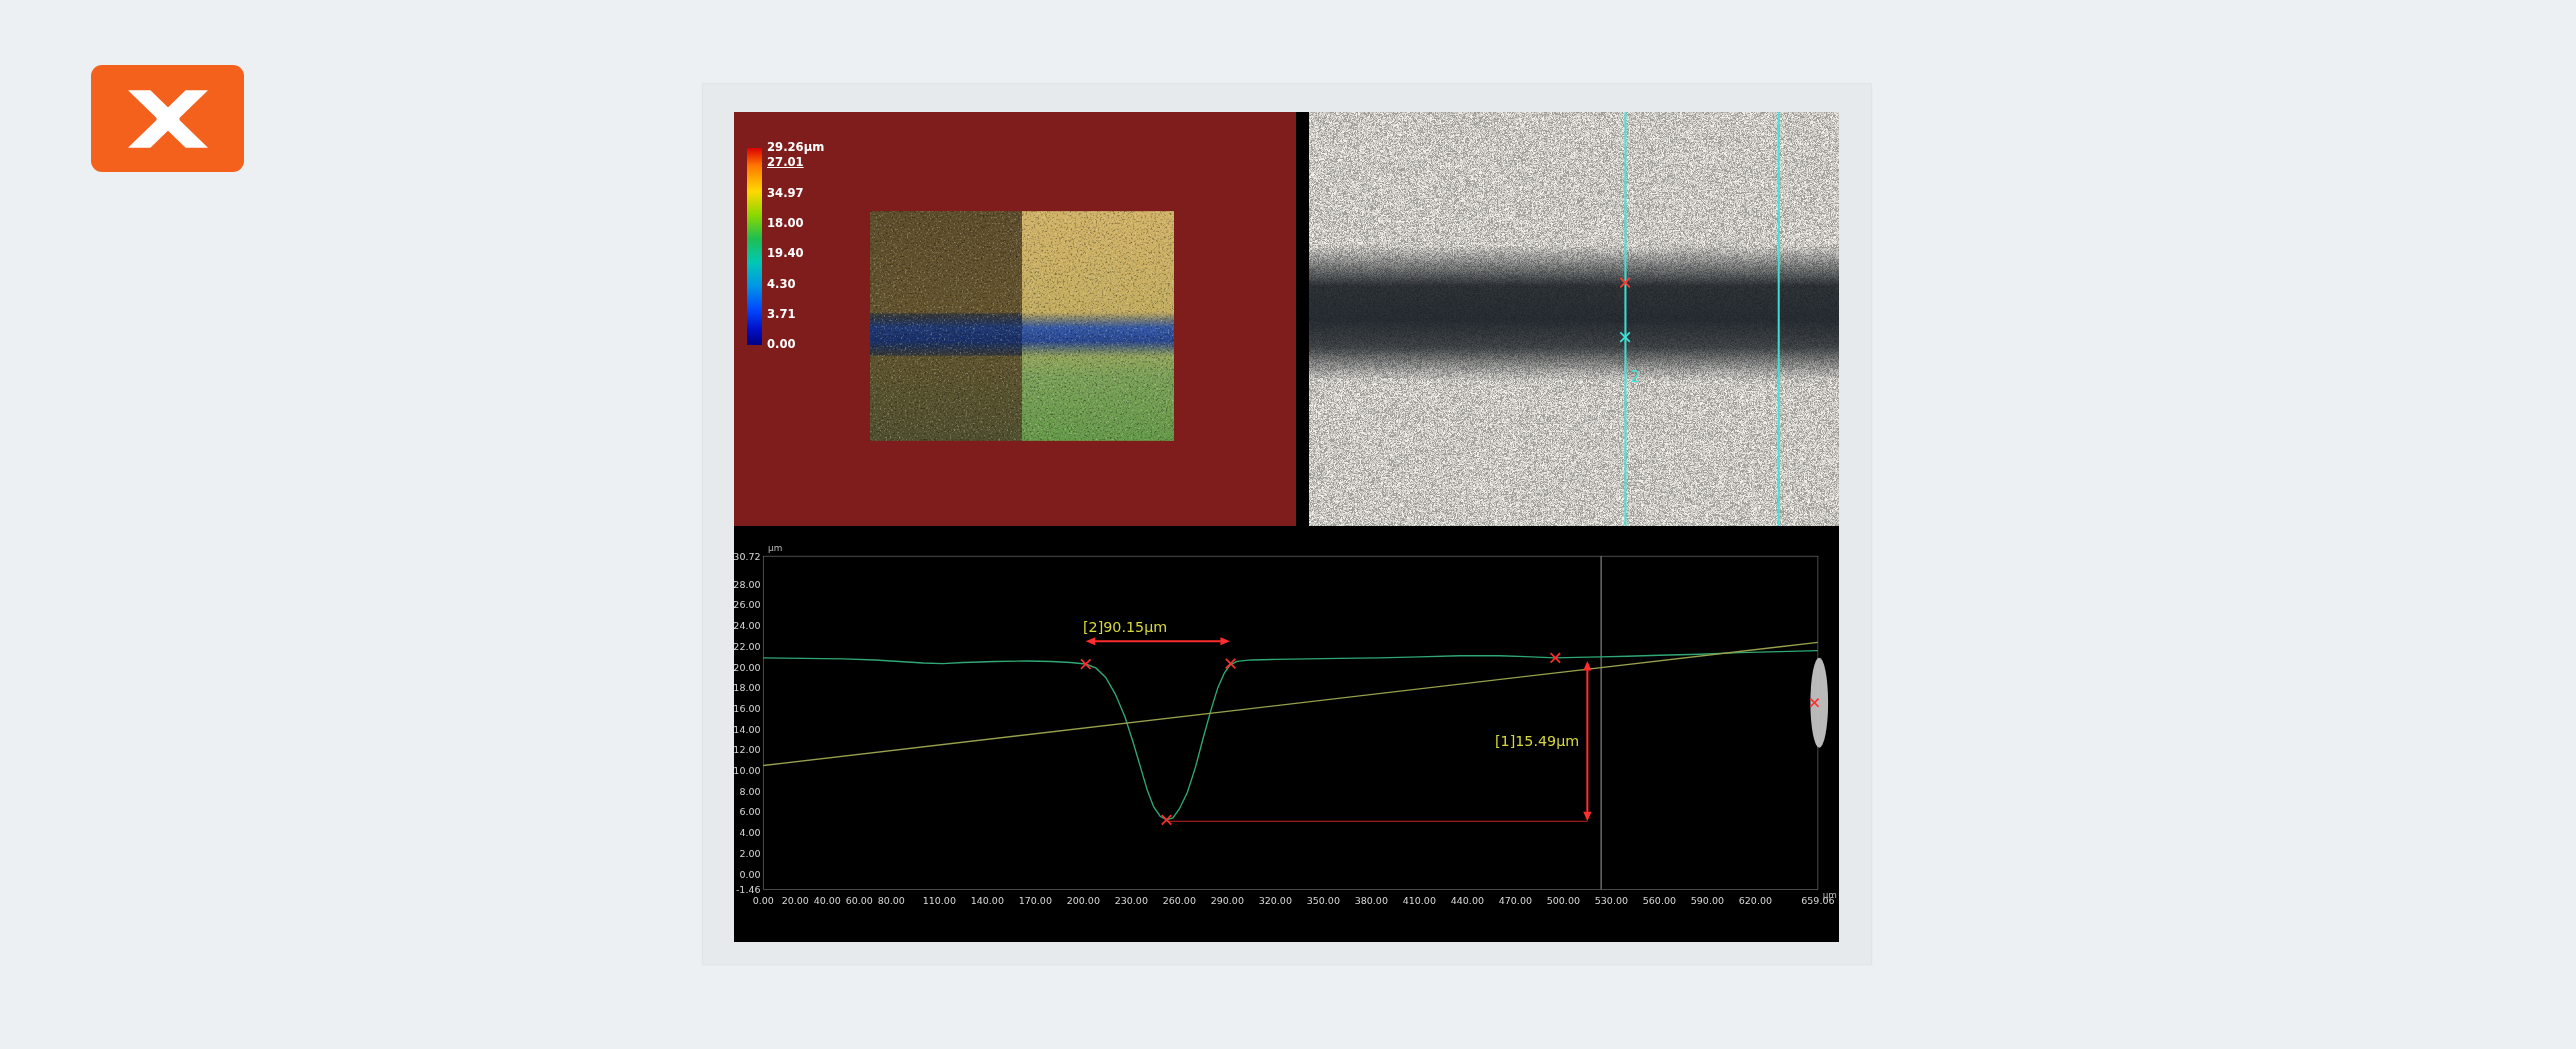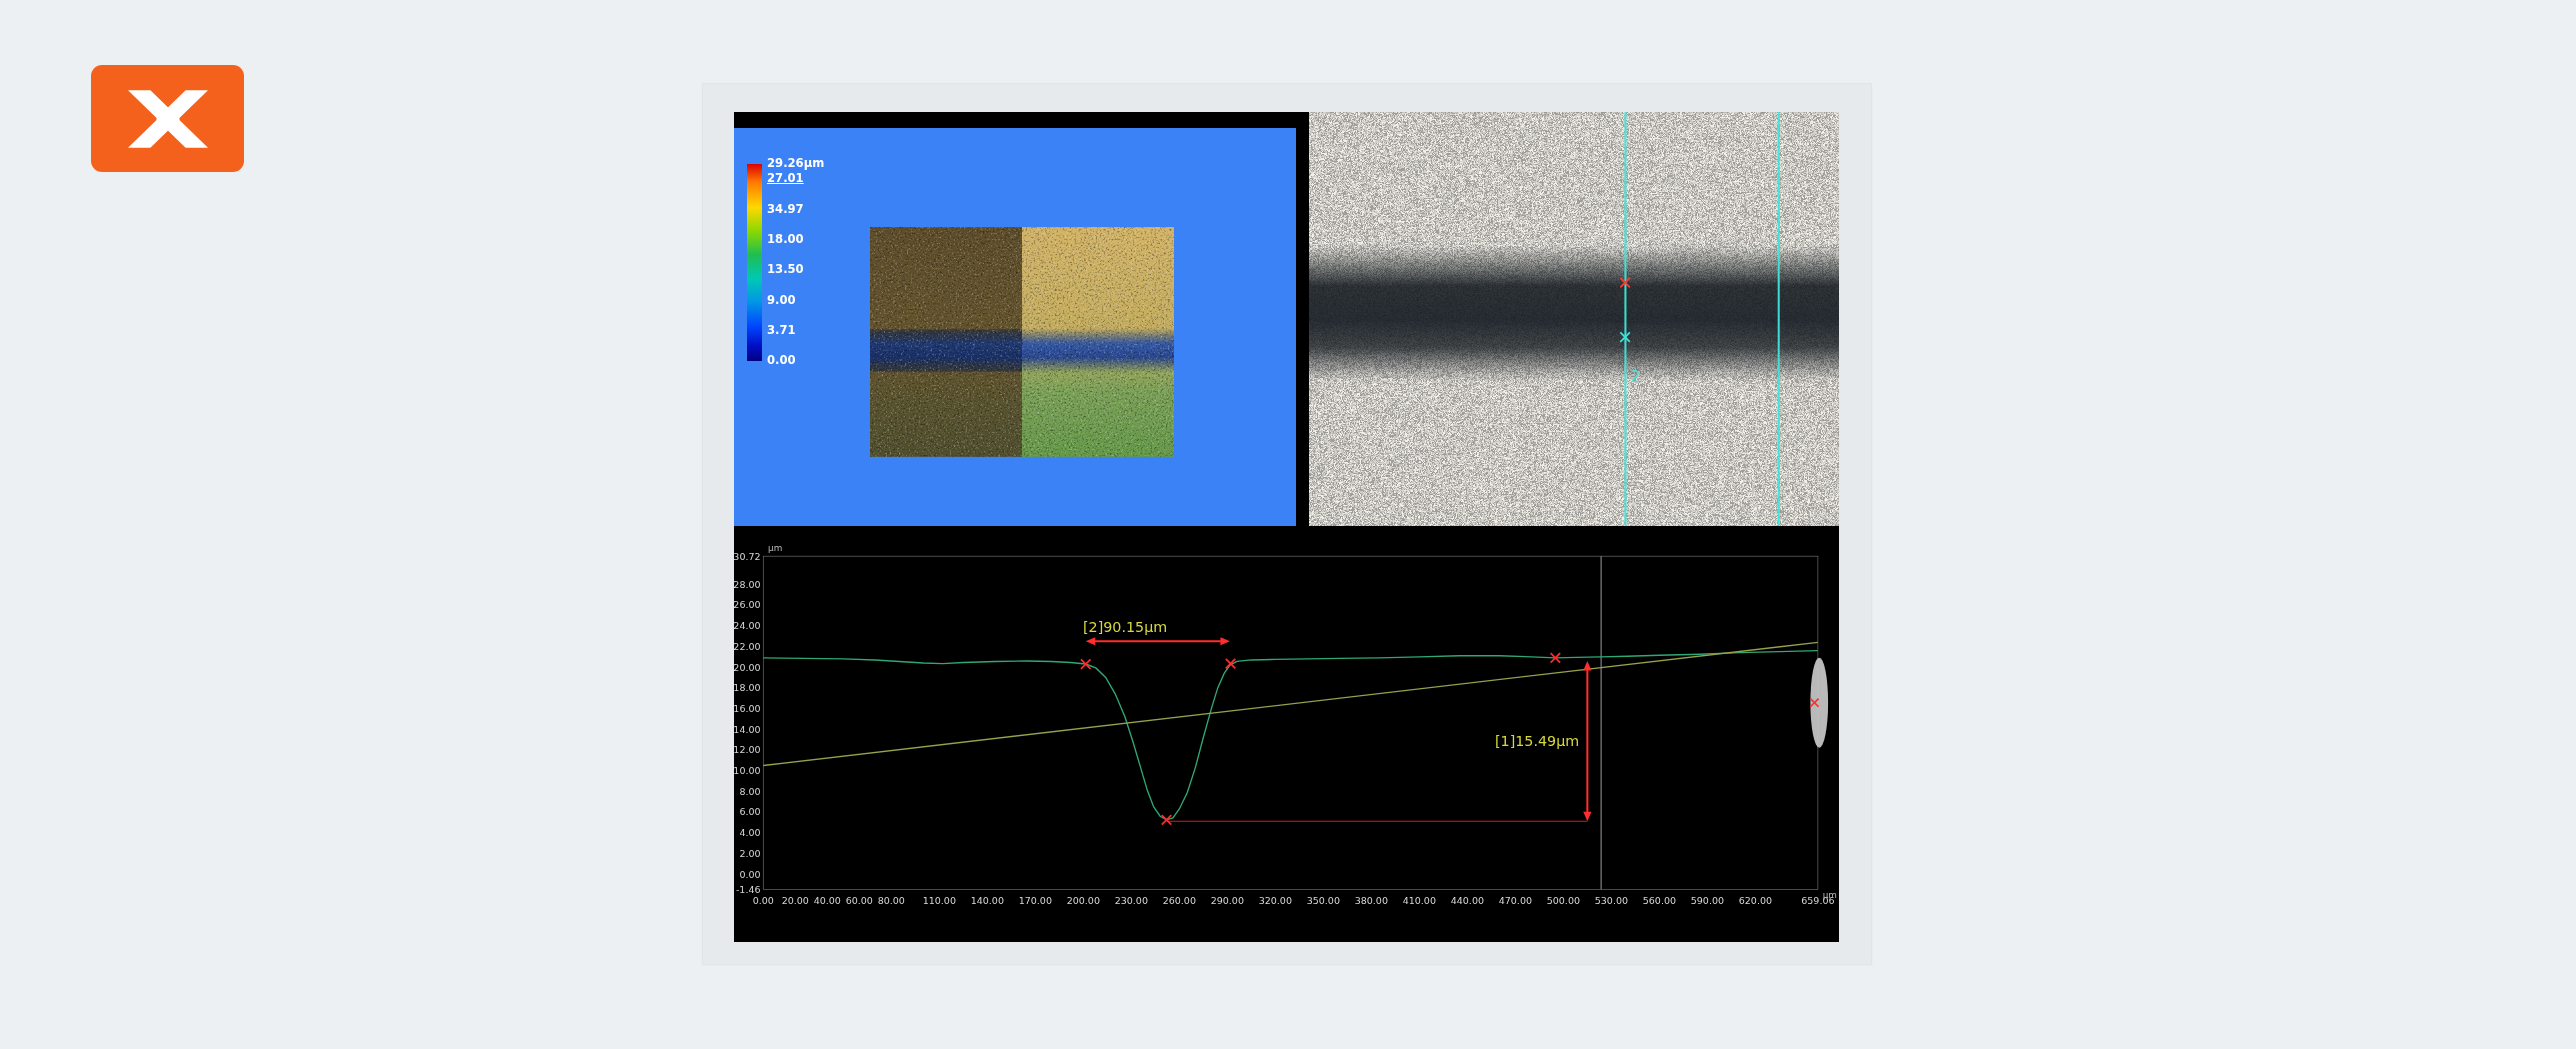--- a/index.html
+++ b/index.html
@@ -3,21 +3,21 @@
 <meta charset="utf-8">
 <style>
   html,body{margin:0;padding:0}
   body{width:2576px;height:1049px;position:relative;background:#edf0f2;
        font-family:"DejaVu Sans","Liberation Sans",sans-serif;overflow:hidden}
   .logo{position:absolute;left:91px;top:65px;width:153px;height:107px;border-radius:11px;
         display:flex;align-items:center;justify-content:center;cursor:pointer}
   .card{position:absolute;left:703px;top:84px;width:1168px;height:880px;background:#e6eaed;
         box-shadow:0 0 0 0.7px #dde2e5, 0 1.4px 4.1px rgba(0,0,0,.05)}
   .app{position:absolute;left:31px;top:28px;width:1105px;height:829px;background:#000}
-  .hm-panel{position:absolute;left:0;top:16px;width:562px;height:414px;background:#3b82f6}
+  .hm-panel{position:absolute;left:0;top:0;width:562px;height:414px;background:#7f1d1d}
   .colorbar{position:absolute;left:13px;top:36px;width:15px;height:197px}
   .cb-label{position:absolute;color:#ffffff;font-size:11.6px;font-weight:700;white-space:nowrap;line-height:13.6px}
   .hm-img{position:absolute;left:136px;top:99px}
   .micro-panel{position:absolute;left:575px;top:0;width:530px;height:414px;background:#000}
   .chart-panel{position:absolute;left:0;top:414px;width:1105px;height:416px;background:#000}
   svg{display:block;font-family:inherit}
 </style>
 </head>
 <body style="background: rgb(237, 240, 242);">
 
@@ -33,22 +33,22 @@
   <div class="card">
     <div class="app">
 
       <div class="hm-panel">
         <div class="colorbar" style="background: linear-gradient(rgb(220, 0, 0) 0%, rgb(255, 120, 0) 9%, rgb(255, 216, 0) 22%, rgb(140, 216, 0) 34%, rgb(31, 190, 80) 46%, rgb(0, 200, 180) 58%, rgb(0, 150, 230) 70%, rgb(0, 72, 255) 82%, rgb(0, 16, 200) 92%, rgb(0, 0, 130) 100%);"></div>
         <div>
             <div class="cb-label" style="left: 33px; top: 29px;">29.26µm</div>
             <div class="cb-label" style="left: 33px; top: 44px; text-decoration: underline;">27.01</div>
             <div class="cb-label" style="left: 33px; top: 75px;">34.97</div>
             <div class="cb-label" style="left: 33px; top: 105px;">18.00</div>
-            <div class="cb-label" style="left: 33px; top: 135px;">13.50</div>
-            <div class="cb-label" style="left: 33px; top: 166px;">9.00</div>
+            <div class="cb-label" style="left: 33px; top: 135px;">19.40</div>
+            <div class="cb-label" style="left: 33px; top: 166px;">4.30</div>
             <div class="cb-label" style="left: 33px; top: 196px;">3.71</div>
             <div class="cb-label" style="left: 33px; top: 226px;">0.00</div>
           </div>
         <svg class="hm-img" width="304" height="230" viewBox="0 0 446 337">
           <defs>
             <linearGradient id="hmL" x1="0" y1="0" x2="0" y2="1">
               <stop offset="0" stop-color="#5e4d2b"></stop>
               <stop offset="0.5" stop-color="#64552e"></stop>
               <stop offset="1" stop-color="#50502e"></stop>
             </linearGradient>

